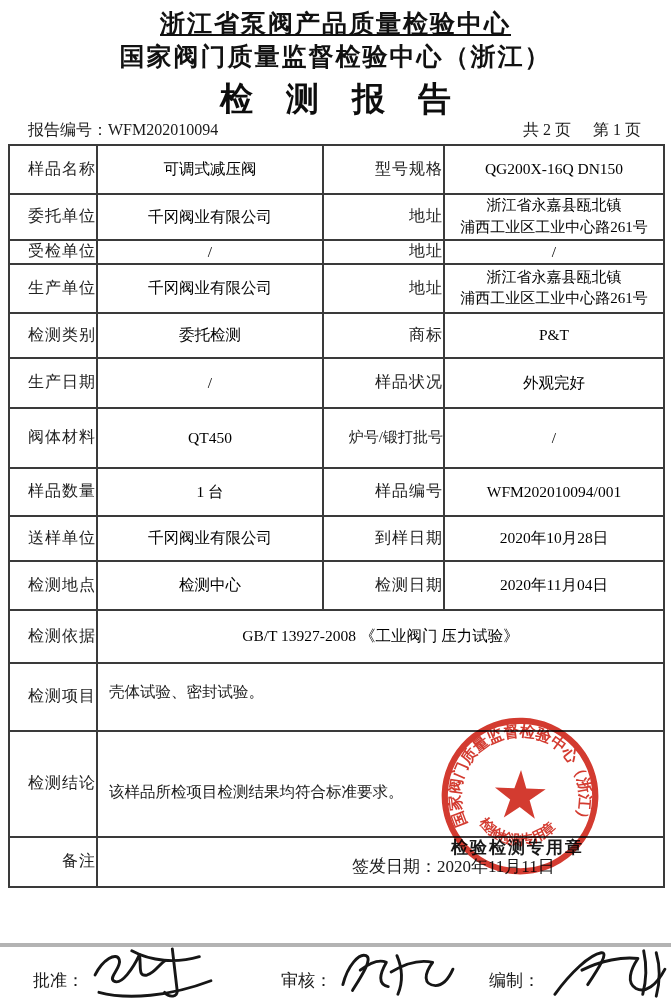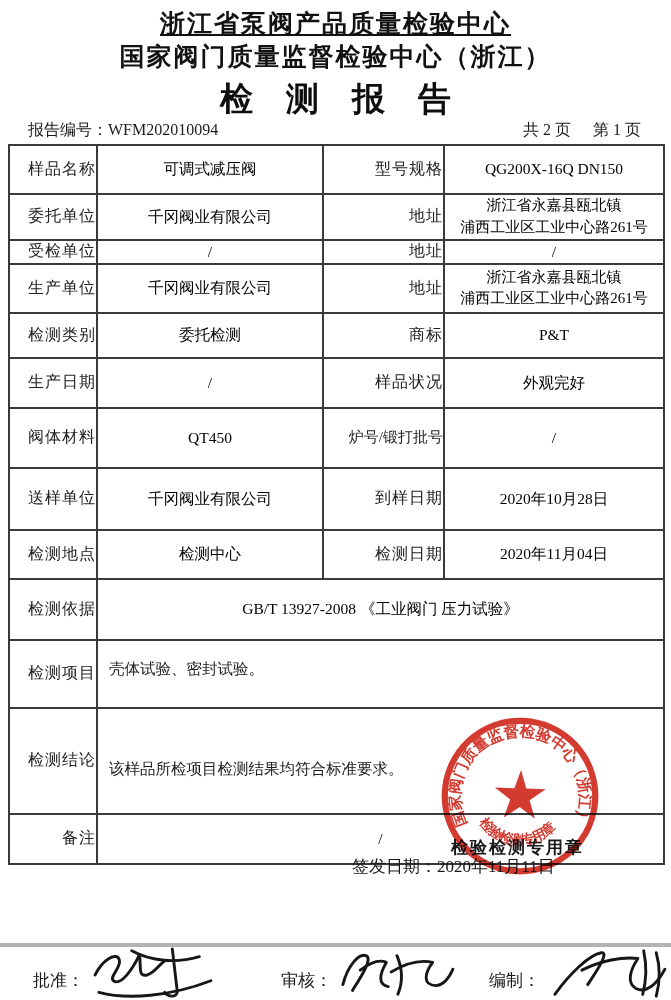--- a/index.html
+++ b/index.html
@@ -100,33 +100,39 @@
         <td class="val">/</td>
         <td class="lab">样品状况</td>
         <td class="val">外观完好</td>
       </tr>
       <tr style="height:60px">
         <td class="lab">阀体材料</td>
         <td class="val">QT450</td>
         <td class="lab" style="font-size:15px; letter-spacing:0">炉号/锻打批号</td>
         <td class="val">/</td>
       </tr>
-      <tr style="height:62px">
+      <tr style="height:48px">
+        <td class="lab">样品数量</td>
+        <td class="val">1 台</td>
+        <td class="lab">样品编号</td>
+        <td class="val">WFM202010094/001</td>
+      </tr>
+      <tr style="height:45px">
         <td class="lab">送样单位</td>
         <td class="val">千冈阀业有限公司</td>
         <td class="lab">到样日期</td>
         <td class="val">2020年10月28日</td>
       </tr>
       <tr style="height:49px">
         <td class="lab">检测地点</td>
         <td class="val">检测中心</td>
         <td class="lab">检测日期</td>
         <td class="val">2020年11月04日</td>
       </tr>
-      <tr style="height:61px">
+      <tr style="height:53px">
         <td class="lab">检测依据</td>
         <td class="val" colspan="3">GB/T 13927-2008 《工业阀门 压力试验》</td>
       </tr>
       <tr style="height:68px">
         <td class="lab">检测项目</td>
         <td class="val-left" colspan="3">壳体试验、密封试验。</td>
       </tr>
       <tr style="height:106px">
         <td class="lab">检测结论</td>
         <td class="conc-cell" colspan="3">

